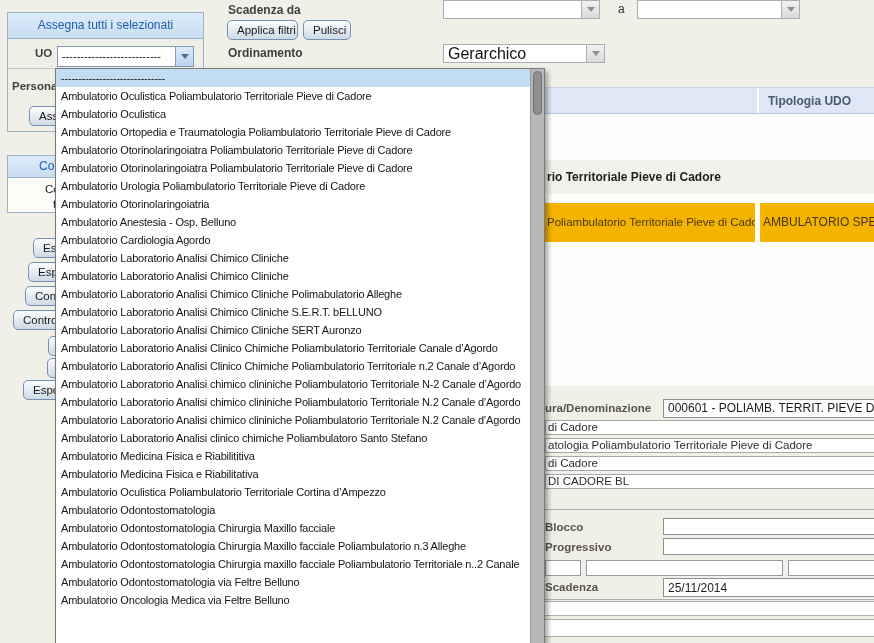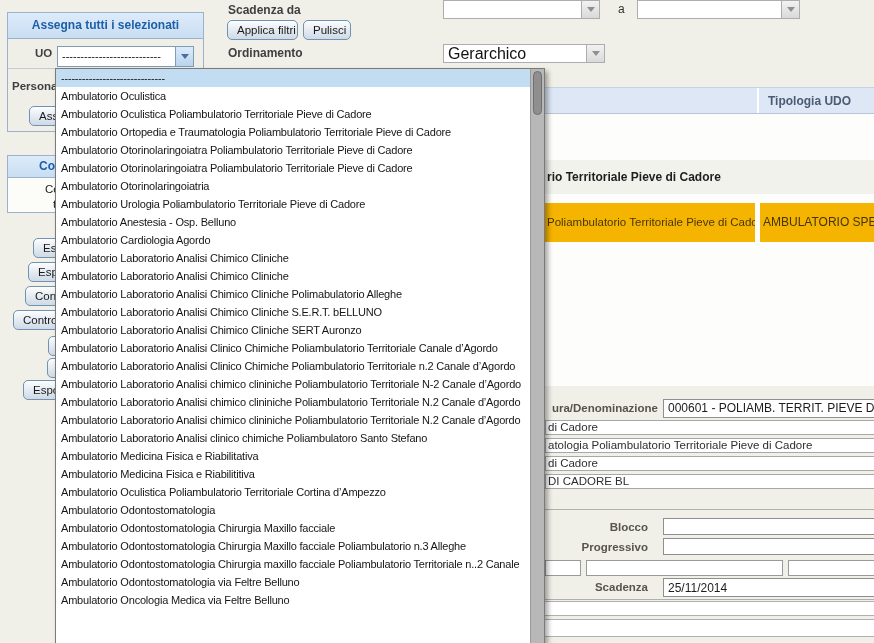--- a/index.html
+++ b/index.html
@@ -1,21 +1,21 @@
 <!DOCTYPE html>
 <html><head>
 <meta charset="utf-8">
 <style>
   *{margin:0;padding:0;box-sizing:border-box;font-family:"Liberation Sans",sans-serif;}
   html,body{width:874px;height:643px;}
   body{position:relative;background:#f1f0e8;overflow:hidden;font-size:12px;color:#222;}
   .abs{position:absolute;}
   .panel{position:absolute;border:1px solid #9cb2cc;background:#f0efe7;}
   .panel-header{background:linear-gradient(#ddebfa,#c9def2);border-bottom:1px solid #9cb2cc;
-    color:#1d5fa8;font-weight:bold;font-size:12px;line-height:25px;}
+    color:#1d5fa8;font-weight:normal;font-size:12px;line-height:25px;}
   .row-sep{border-bottom:1px solid #c3cbd4;}
   .lbl{font-weight:bold;color:#3f3f3f;font-size:11.5px;}
   .btn{position:absolute;height:20px;border:1px solid #7191b5;border-radius:5px;
     background:linear-gradient(#fdfefe,#e2e9f1 55%,#cfdae6);font-size:11.5px;color:#1a1a1a;
     text-align:left;line-height:18px;padding:0 9px;white-space:nowrap;overflow:hidden;}
   .combo{position:absolute;background:#fff;border:1px solid #7f9db9;display:flex;}
   .combo .val{flex:1;font-size:11px;line-height:18px;padding-left:4px;white-space:nowrap;overflow:hidden;color:#111;}
   .combo .arrow{width:18px;border-left:1px solid #7f9db9;display:flex;align-items:center;justify-content:center;}
   .arrow-blue{background:linear-gradient(#dcebfb,#b9d3ee);}
   .arrow-gray{background:linear-gradient(#f2f2f2,#d9d9d9);}
@@ -42,21 +42,21 @@
   .thead .th{position:absolute;left:223px;top:0;line-height:26px;font-weight:bold;font-size:12px;color:#4c5b74;}
   .white-block{position:absolute;background:#fdfdfb;}
   .title-row{position:absolute;left:545px;top:160px;width:329px;height:34px;background:#f2f2ed;
     line-height:34px;font-weight:bold;font-size:12px;color:#1e1e1e;padding-left:2px;white-space:nowrap;overflow:hidden;}
   .orange-row{position:absolute;left:545px;top:203px;width:329px;height:39px;background:#f5b400;}
   .orange-row .c1{position:absolute;left:0;top:0;width:210px;height:39px;line-height:39px;
     font-size:11.5px;color:#4a3800;white-space:nowrap;overflow:hidden;padding-left:2px;}
   .orange-row .gap{position:absolute;left:210px;top:0;width:5px;height:39px;background:#fdfdfb;}
   .orange-row .c2{position:absolute;left:218px;top:0;right:0;height:39px;line-height:39px;
     font-size:12px;color:#453500;white-space:nowrap;overflow:hidden;}
-  .flabel{position:absolute;text-align:right;font-weight:bold;color:#57544c;font-size:11.5px;white-space:nowrap;}
+  .flabel{position:absolute;text-align:left;font-weight:bold;color:#57544c;font-size:11.5px;white-space:nowrap;}
   .finput{position:absolute;background:#fff;border:1px solid #8f8f8f;font-size:12px;color:#1c1c1c;
     line-height:17px;padding-left:4px;white-space:nowrap;overflow:hidden;}
   .frow{height:15px;background:#fff;border:1px solid #a8a8a8;margin-bottom:3px;font-size:11.5px;
     line-height:13px;color:#2e2e2e;padding-left:2px;white-space:nowrap;overflow:hidden;}
   .cell{position:absolute;background:#fff;border:1px solid #9a9a9a;height:16px;}
   .hline{position:absolute;border-top:1px solid #b0b0b0;height:0;}
   .wrow{position:absolute;background:#fff;border-top:1px solid #b0b0b0;border-bottom:1px solid #b0b0b0;}
   .copy-line{font-size:11.5px;color:#1c1c1c;line-height:15px;}
 </style>
 </head>
@@ -153,42 +153,42 @@
 <div class="finput" style="left:663px;top:578px;width:230px;height:19px;line-height:18px;">25/11/2014</div>
 
 <div class="hline" style="left:545px;top:599px;width:329px;"></div>
 <div class="wrow" style="left:545px;top:601px;width:329px;height:15px;"></div>
 <div class="wrow" style="left:545px;top:619px;width:329px;height:18px;"></div>
 
 <div id="dropdown">
   <div id="dropdown-items">
 
   <div class="item selected">------------------------------</div>
+      <div class="item">Ambulatorio Oculistica Poliambulatorio Territoriale Pieve di Cadore</div>
       <div class="item">Ambulatorio Oculistica</div>
-      <div class="item">Ambulatorio Oculistica Poliambulatorio Territoriale Pieve di Cadore</div>
       <div class="item">Ambulatorio Ortopedia e Traumatologia Poliambulatorio Territoriale Pieve di Cadore</div>
       <div class="item">Ambulatorio Otorinolaringoiatra Poliambulatorio Territoriale Pieve di Cadore</div>
       <div class="item">Ambulatorio Otorinolaringoiatra Poliambulatorio Territoriale Pieve di Cadore</div>
+      <div class="item">Ambulatorio Urologia Poliambulatorio Territoriale Pieve di Cadore</div>
       <div class="item">Ambulatorio Otorinolaringoiatria</div>
-      <div class="item">Ambulatorio Urologia Poliambulatorio Territoriale Pieve di Cadore</div>
       <div class="item">Ambulatorio Anestesia - Osp. Belluno</div>
       <div class="item">Ambulatorio Cardiologia Agordo</div>
       <div class="item">Ambulatorio Laboratorio Analisi Chimico Cliniche</div>
       <div class="item">Ambulatorio Laboratorio Analisi Chimico Cliniche</div>
       <div class="item">Ambulatorio Laboratorio Analisi Chimico Cliniche Polimabulatorio Alleghe</div>
       <div class="item">Ambulatorio Laboratorio Analisi Chimico Cliniche S.E.R.T. bELLUNO</div>
       <div class="item">Ambulatorio Laboratorio Analisi Chimico Cliniche SERT Auronzo</div>
       <div class="item">Ambulatorio Laboratorio Analisi Clinico Chimiche Poliambulatorio Territoriale Canale d’Agordo</div>
       <div class="item">Ambulatorio Laboratorio Analisi Clinico Chimiche Poliambulatorio Territoriale n.2 Canale d’Agordo</div>
       <div class="item">Ambulatorio Laboratorio Analisi chimico clininiche Poliambulatorio Territoriale N-2 Canale d’Agordo</div>
       <div class="item">Ambulatorio Laboratorio Analisi chimico clininiche Poliambulatorio Territoriale N.2 Canale d’Agordo</div>
       <div class="item">Ambulatorio Laboratorio Analisi chimico clininiche Poliambulatorio Territoriale N.2 Canale d’Agordo</div>
       <div class="item">Ambulatorio Laboratorio Analisi clinico chimiche Poliambulatoro Santo Stefano</div>
+      <div class="item">Ambulatorio Medicina Fisica e Riabilititiva</div>
       <div class="item">Ambulatorio Medicina Fisica e Riabilitativa</div>
-      <div class="item">Ambulatorio Medicina Fisica e Riabilititiva</div>
       <div class="item">Ambulatorio Oculistica Poliambulatorio Territoriale Cortina d’Ampezzo</div>
       <div class="item">Ambulatorio Odontostomatologia</div>
       <div class="item">Ambulatorio Odontostomatologia Chirurgia Maxillo facciale</div>
       <div class="item">Ambulatorio Odontostomatologia Chirurgia Maxillo facciale Poliambulatorio n.3 Alleghe</div>
       <div class="item">Ambulatorio Odontostomatologia Chirurgia maxillo facciale Poliambulatorio Territoriale n..2 Canale</div>
       <div class="item">Ambulatorio Odontostomatologia via Feltre Belluno</div>
       <div class="item">Ambulatorio Oncologia Medica via Feltre Belluno</div>
     </div>
   <div id="dropdown-scrollbar">
     <div id="dropdown-thumb"></div>

